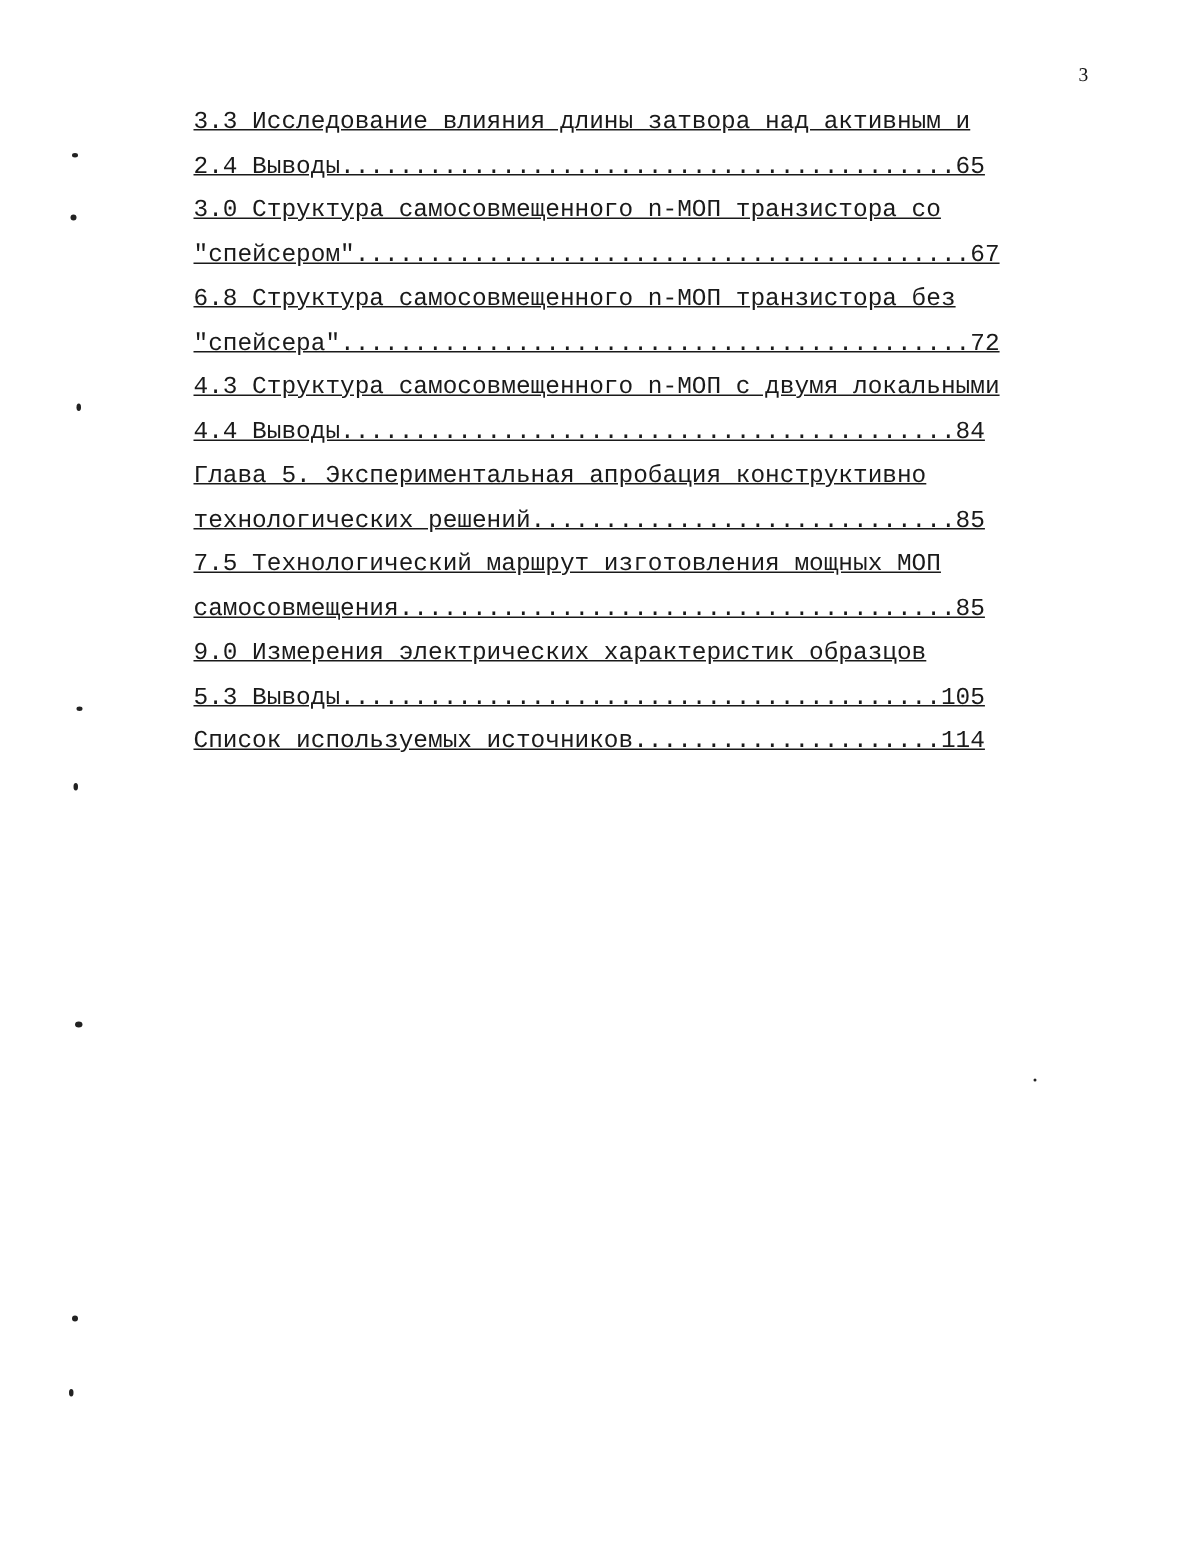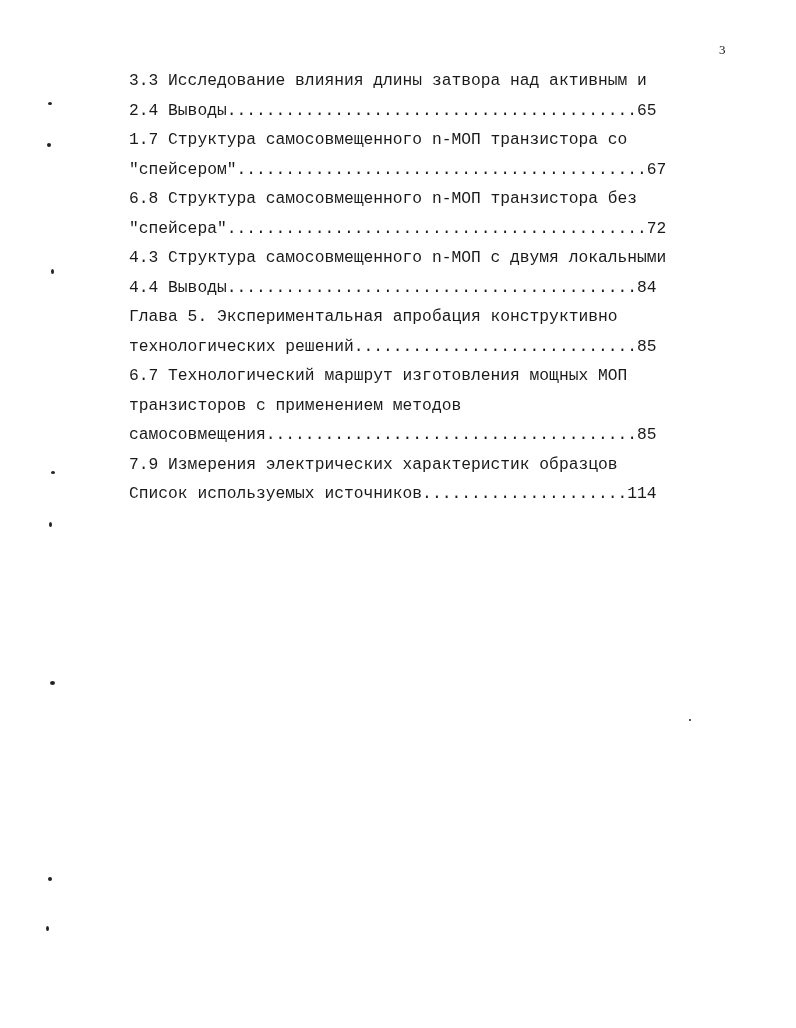--- a/index.html
+++ b/index.html
@@ -5,43 +5,43 @@
     html, body { margin: 0; padding: 0; background: #ffffff; }
     body { width: 796px; height: 1028px; position: relative; overflow: hidden; }
     .page-number {
       position: absolute; left: 719px; top: 42px;
       font-family: "Liberation Serif", serif; font-size: 13px; color: #111;
     }
     .toc {
       position: absolute; left: 129px; top: 66px; width: 600px;
       font-family: "Liberation Mono", monospace; font-size: 16.3px; color: #1a1a1a;
     }
-    .toc .line { height: 29.5px; line-height: 29.5px; white-space: pre; }
+    .toc .line { height: 29.5px; line-height: 29.5px; white-space: pre; text-decoration: underline; }
     .speck { position: absolute; background: #222; border-radius: 50%; }
   </style>
 </head>
 <body>
 
 <div class="page-number">3</div>
 
 <div class="toc">
   <div class="line">3.3 Исследование влияния длины затвора над активным и</div>
   <div class="line">2.4 Выводы..........................................65</div>
-  <div class="line">1.7 Структура самосовмещенного n-МОП транзистора со</div>
+  <div class="line">3.0 Структура самосовмещенного n-МОП транзистора со</div>
   <div class="line">"спейсером"..........................................67</div>
   <div class="line">6.8 Структура самосовмещенного n-МОП транзистора без</div>
   <div class="line">"спейсера"...........................................72</div>
   <div class="line">4.3 Структура самосовмещенного n-МОП с двумя локальными</div>
   <div class="line">4.4 Выводы..........................................84</div>
   <div class="line">Глава 5. Экспериментальная апробация конструктивно</div>
   <div class="line">технологических решений.............................85</div>
-  <div class="line">6.7 Технологический маршрут изготовления мощных МОП</div>
-  <div class="line">транзисторов с применением методов</div>
+  <div class="line">7.5 Технологический маршрут изготовления мощных МОП</div>
   <div class="line">самосовмещения......................................85</div>
-  <div class="line">7.9 Измерения электрических характеристик образцов</div>
+  <div class="line">9.0 Измерения электрических характеристик образцов</div>
+  <div class="line">5.3 Выводы.........................................105</div>
   <div class="line">Список используемых источников.....................114</div>
 </div>
 
 <div class="speck" style="left:48px;top:102px;width:4px;height:3px;"></div>
 <div class="speck" style="left:47px;top:143px;width:4px;height:4px;"></div>
 <div class="speck" style="left:51px;top:269px;width:3px;height:5px;"></div>
 <div class="speck" style="left:51px;top:471px;width:4px;height:3px;"></div>
 <div class="speck" style="left:49px;top:522px;width:3px;height:5px;"></div>
 <div class="speck" style="left:50px;top:681px;width:5px;height:4px;"></div>
 <div class="speck" style="left:48px;top:877px;width:4px;height:4px;"></div>

